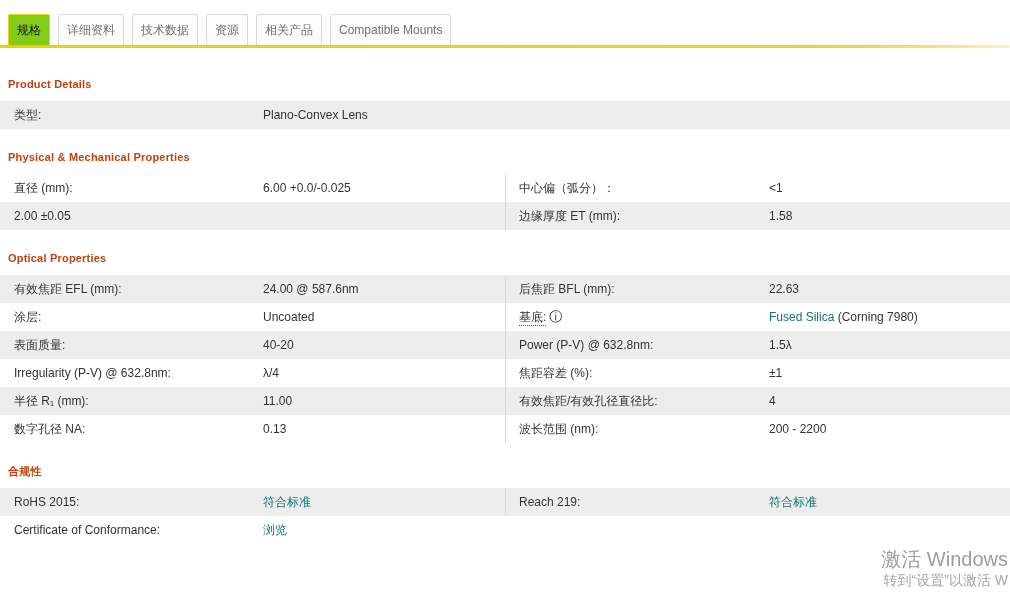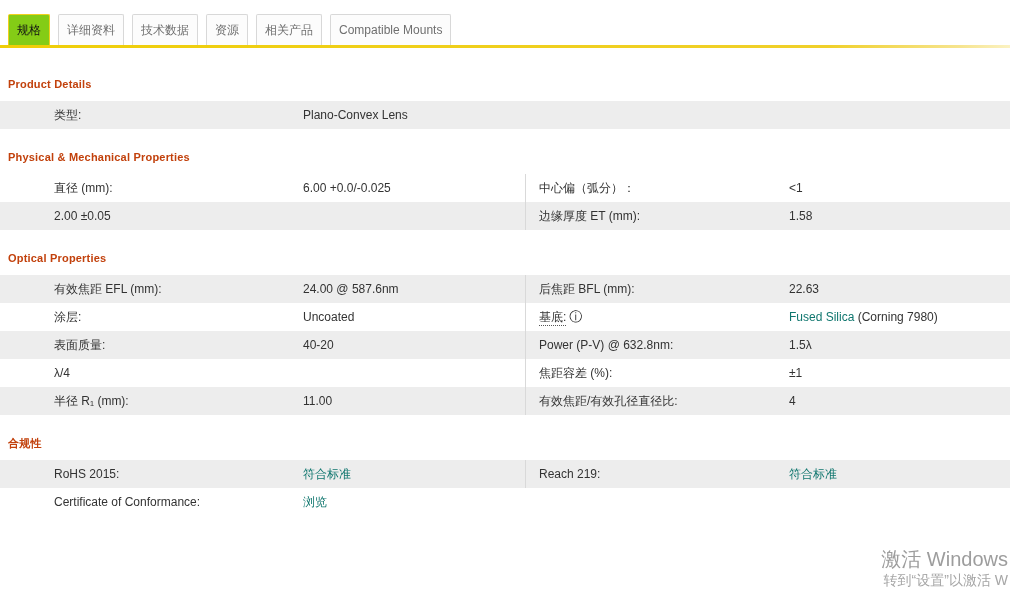--- a/index.html
+++ b/index.html
@@ -11,21 +11,21 @@
   .tab { font-size:12px; line-height:1; padding:9px 8px; color:#6f6f6f; background:#fcfcfc;
          border:1px solid #d8d8d8; border-bottom:none; border-radius:2px 2px 0 0; cursor:pointer; white-space:nowrap; }
   .tab.active { background:#84cc16; border-color:#F0D01E; color:#141414; }
   .tab-underline { height:3px; background:linear-gradient(to right,#EFCE07 0%,#F0D02A 82%,#F6E48E 95%,#FBF2C2 100%); }
 
   
   .section-title { font-size:11px; font-weight:bold; color:#c2410c; letter-spacing:.2px;
                    margin:20px 0 8px 8px; line-height:17px; }
   .section-title.first { margin-top:28px; }
 
-  .row { display:flex; height:28px; align-items:stretch; font-size:12px; color:#333;padding-left:40px; }
+  .row { display:flex; height:28px; align-items:stretch; font-size:12px; color:#333; }
   .row.gray { background:#EDEDED; }
   .cell { display:flex; align-items:center; height:100%; }
   .cell.full  { width:1010px; padding-left:14px; }
   .cell.left  { width:505px;  padding-left:14px; }
   .cell.right { width:505px;  padding-left:13px; border-left:1px solid #d9d9d9; }
   .cell.right.noborder { border-left:none; }
   .lbl { flex:none; width:249px; }
   .cell.right .lbl { width:250px; }
   .val { white-space:nowrap; }
   .link { color:#0f766e; text-decoration:none; cursor:pointer; }
@@ -112,35 +112,46 @@
       <span class="lbl">表面质量:</span>
       <span class="val">40-20</span>
     </div>
     <div class="cell right">
       <span class="lbl">Power (P-V) @ 632.8nm:</span>
       <span class="val">1.5λ</span>
     </div>
   </div>
   <div class="row">
     <div class="cell left">
+      <span class="lbl">Irregularity (P-V) @ 632.8nm:</span>
       <span class="val">λ/4</span>
     </div>
     <div class="cell right">
       <span class="lbl">焦距容差 (%):</span>
       <span class="val">±1</span>
     </div>
   </div>
   <div class="row gray">
     <div class="cell left">
       <span class="lbl">半径 R₁ (mm):</span>
       <span class="val">11.00</span>
     </div>
     <div class="cell right">
       <span class="lbl">有效焦距/有效孔径直径比:</span>
       <span class="val">4</span>
+    </div>
+  </div>
+  <div class="row">
+    <div class="cell left">
+      <span class="lbl">数字孔径 NA:</span>
+      <span class="val">0.13</span>
+    </div>
+    <div class="cell right">
+      <span class="lbl">波长范围 (nm):</span>
+      <span class="val">200 - 2200</span>
     </div>
   </div>
 </div>
 
 <div>
   <div class="section-title">合规性</div>
 
   <div class="row gray">
     <div class="cell left">
       <span class="lbl">RoHS 2015:</span>

